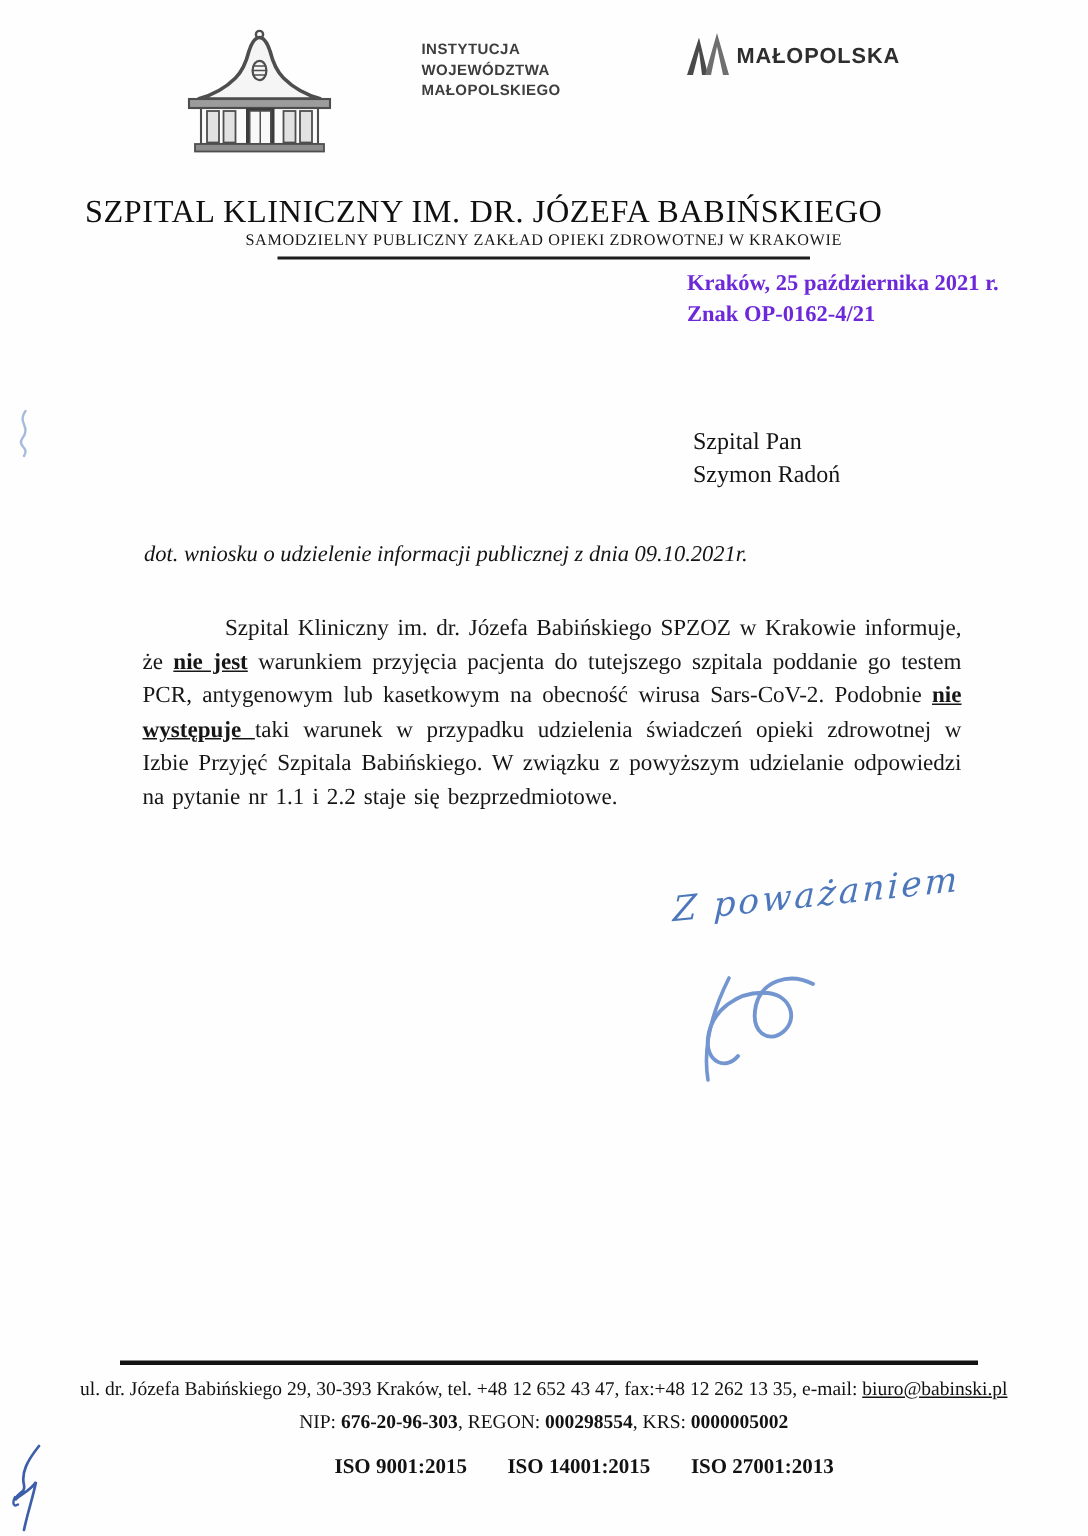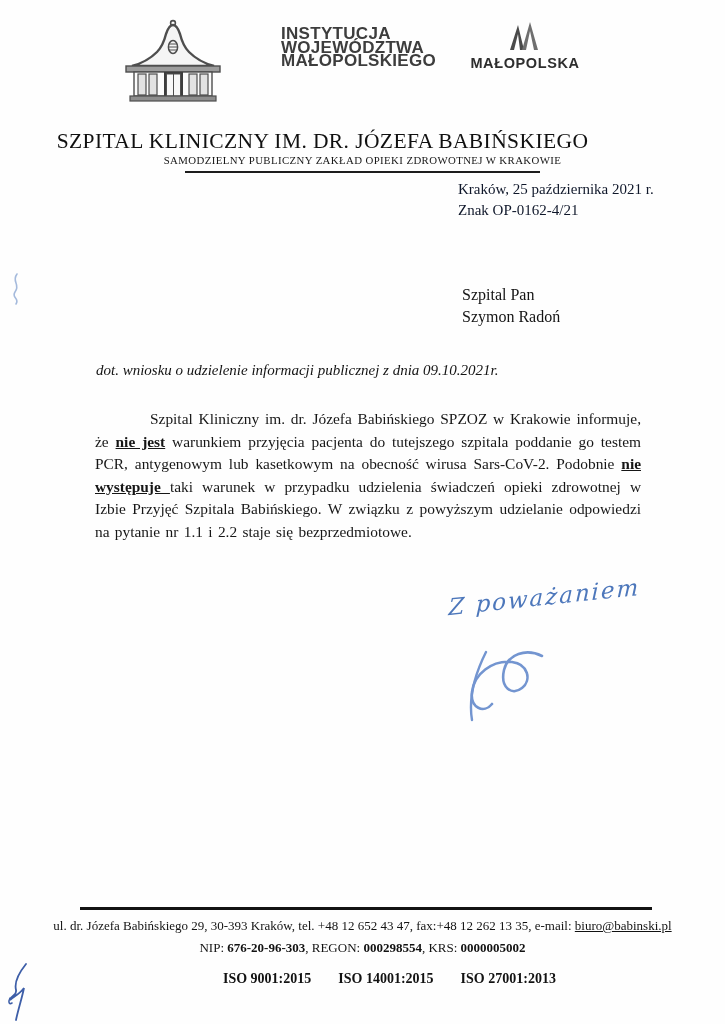--- a/index.html
+++ b/index.html
@@ -10,42 +10,42 @@
     background:#fefefe;
     font-family:"Liberation Serif", serif;
     color:#1b1b1b;
     overflow:hidden;
   }
   .abs{position:absolute;}
 
   
   .institution{
     font-family:"Liberation Sans", sans-serif;
-    font-weight:bold;font-size:17px;line-height:13.5px;
+    font-weight:bold;font-size:10px;line-height:13.5px;
     letter-spacing:.3px;color:#3d3d3d;
   }
-  .malopolska-wrap{display:flex;flex-direction:column;align-items:center;width:140px;}
+  .malopolska-wrap{display:flex;align-items:center;width:140px;}
   .malopolska-label{
     font-family:"Liberation Sans", sans-serif;
     font-weight:bold;font-size:14.5px;letter-spacing:.6px;color:#2e2e2e;margin-top:3px;
   }
 
   
   .title{
     width:645px;text-align:center;
     font-size:21.5px;letter-spacing:.4px;color:#101010;
   }
   .subtitle{
     width:725px;text-align:center;
     font-size:10.8px;letter-spacing:.4px;color:#161616;
   }
   .rule-thin{height:2px;background:#1d1d1d;}
   .rule-thick{height:3px;background:#131313;}
 
-  .meta{font-size:15px;line-height:21px;color:#0f172a;}
+  .meta{font-size:15px;line-height:21px;color:#6d28d9;font-weight:bold;}
   .addressee{font-size:16px;line-height:22px;color:#141414;}
   .subject{font-size:15px;font-style:italic;color:#141414;}
 
   .body-par{
     width:546px;font-size:15.4px;line-height:22.6px;
     text-align:justify;text-indent:55px;color:#161616;word-spacing:1.5px;
   }
   .emph{font-weight:bold;text-decoration:underline;}
 
   

